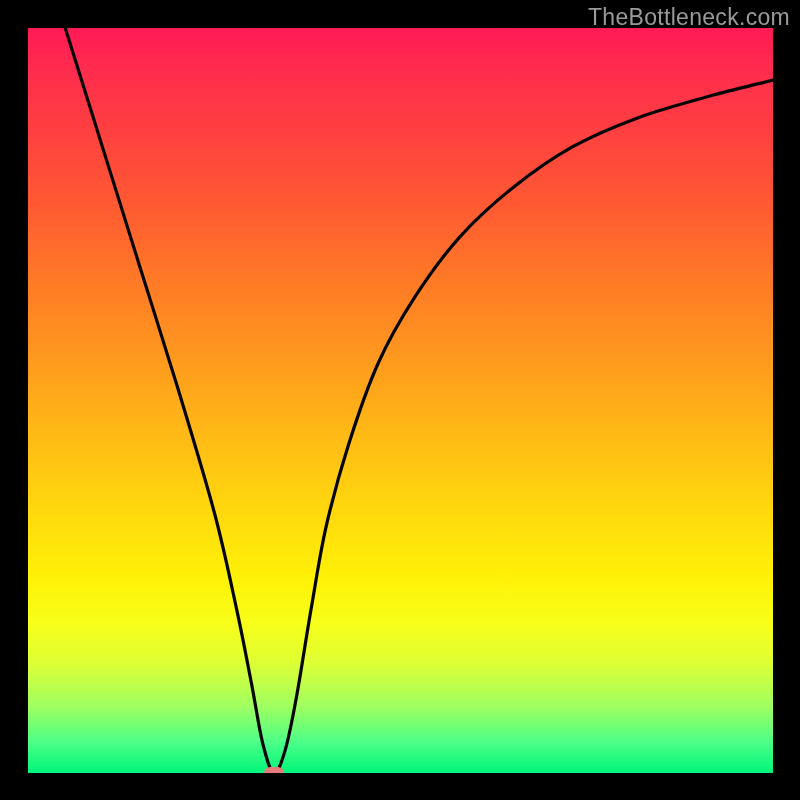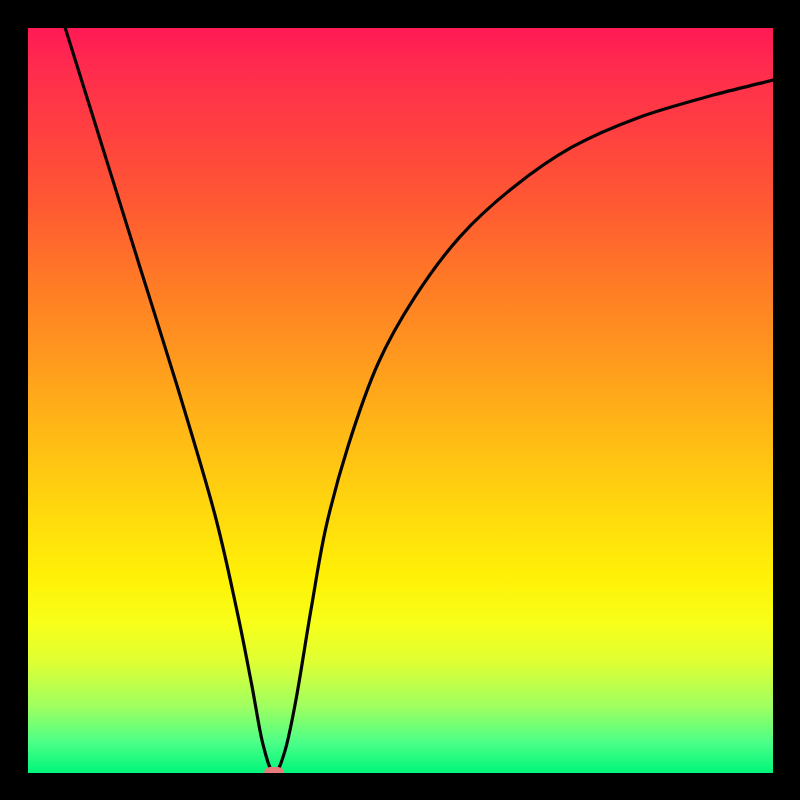--- a/index.html
+++ b/index.html
@@ -82,13 +82,14 @@
   <div class="plot-area">
     <div class="gradient"></div>
 
     <svg class="svg-layer" viewBox="0 0 745 745" preserveAspectRatio="none">
       <path id="curve-path" d="M 37.25 0 C 43.458333333333336 19.866666666666674 62.083333333333336 79.46666666666673 74.5 119.20000000000005 C 86.91666666666667 158.93333333333337 99.33333333333333 198.66666666666666 111.75 238.39999999999998 C 124.16666666666667 278.1333333333333 136.58333333333334 316.62499999999994 149 357.59999999999997 C 161.41666666666666 398.575 176.31666666666666 447 186.25 484.25 C 196.18333333333334 521.5 202.39166666666668 552.5416666666667 208.60000000000002 581.1 C 214.80833333333337 609.6583333333333 219.15416666666667 633.25 223.5 655.6 C 227.84583333333333 677.95 230.95000000000002 700.3000000000001 234.675 715.2 C 238.4 730.1 242.12500000000003 743.7583333333333 245.85000000000002 745 C 249.57500000000002 746.2416666666667 253.29999999999998 735.0666666666666 257.025 722.65 C 260.75 710.2333333333333 263.85416666666663 694.0916666666667 268.2 670.5 C 272.54583333333335 646.9083333333333 278.1333333333333 609.6583333333333 283.1 581.1 C 288.0666666666667 552.5416666666667 291.7916666666667 526.4666666666667 298 499.15 C 304.2083333333333 471.8333333333333 311.65833333333336 444.51666666666665 320.35 417.2 C 329.0416666666667 389.8833333333333 338.97499999999997 360.08333333333326 350.15 335.24999999999994 C 361.325 310.41666666666663 373.7416666666667 289.3083333333333 387.40000000000003 268.2 C 401.0583333333334 247.09166666666667 415.9583333333333 226.60416666666669 432.09999999999997 208.60000000000002 C 448.2416666666666 190.59583333333336 465.625 175.07499999999996 484.25 160.17499999999995 C 502.875 145.27499999999995 522.7416666666667 130.99583333333337 543.85 119.20000000000005 C 564.9583333333334 107.40416666666671 587.3083333333333 98.09166666666665 610.9 89.39999999999998 C 634.4916666666667 80.7083333333333 663.05 73.25833333333328 685.4 67.04999999999995 C 707.75 60.84166666666662 735.0666666666666 54.633333333333304 745 52.14999999999998"></path>
     </svg>
 
     <div class="marker" id="min-marker" style="left: 245.85px; top: 745px; background: rgb(230, 123, 123);"></div>
   </div>
 
+  <div class="watermark">TheBottleneck.com</div>
 </div>
 
 </body></html>

